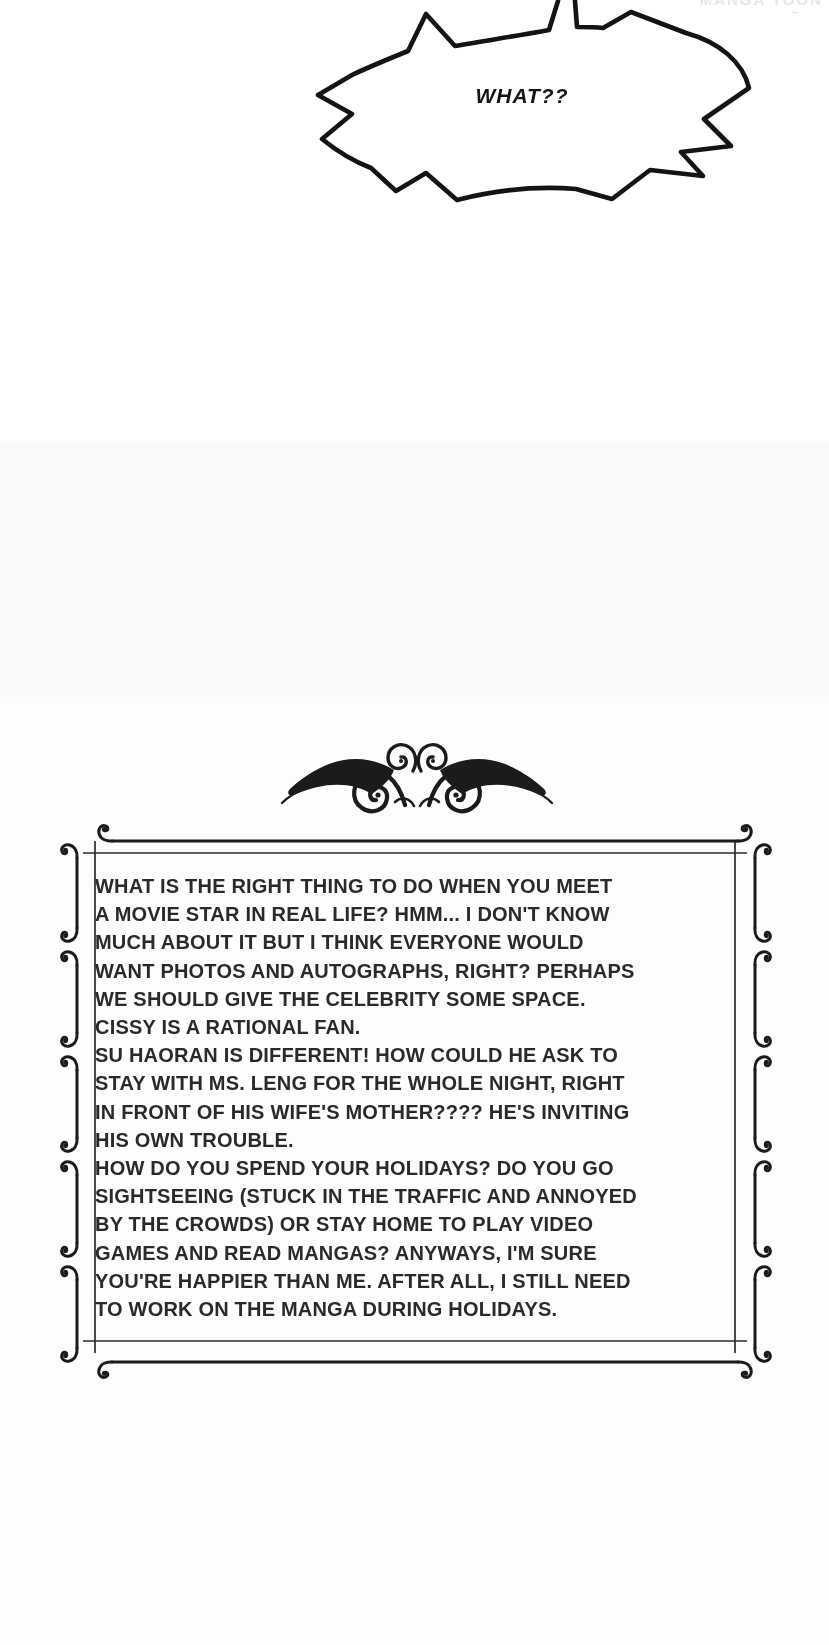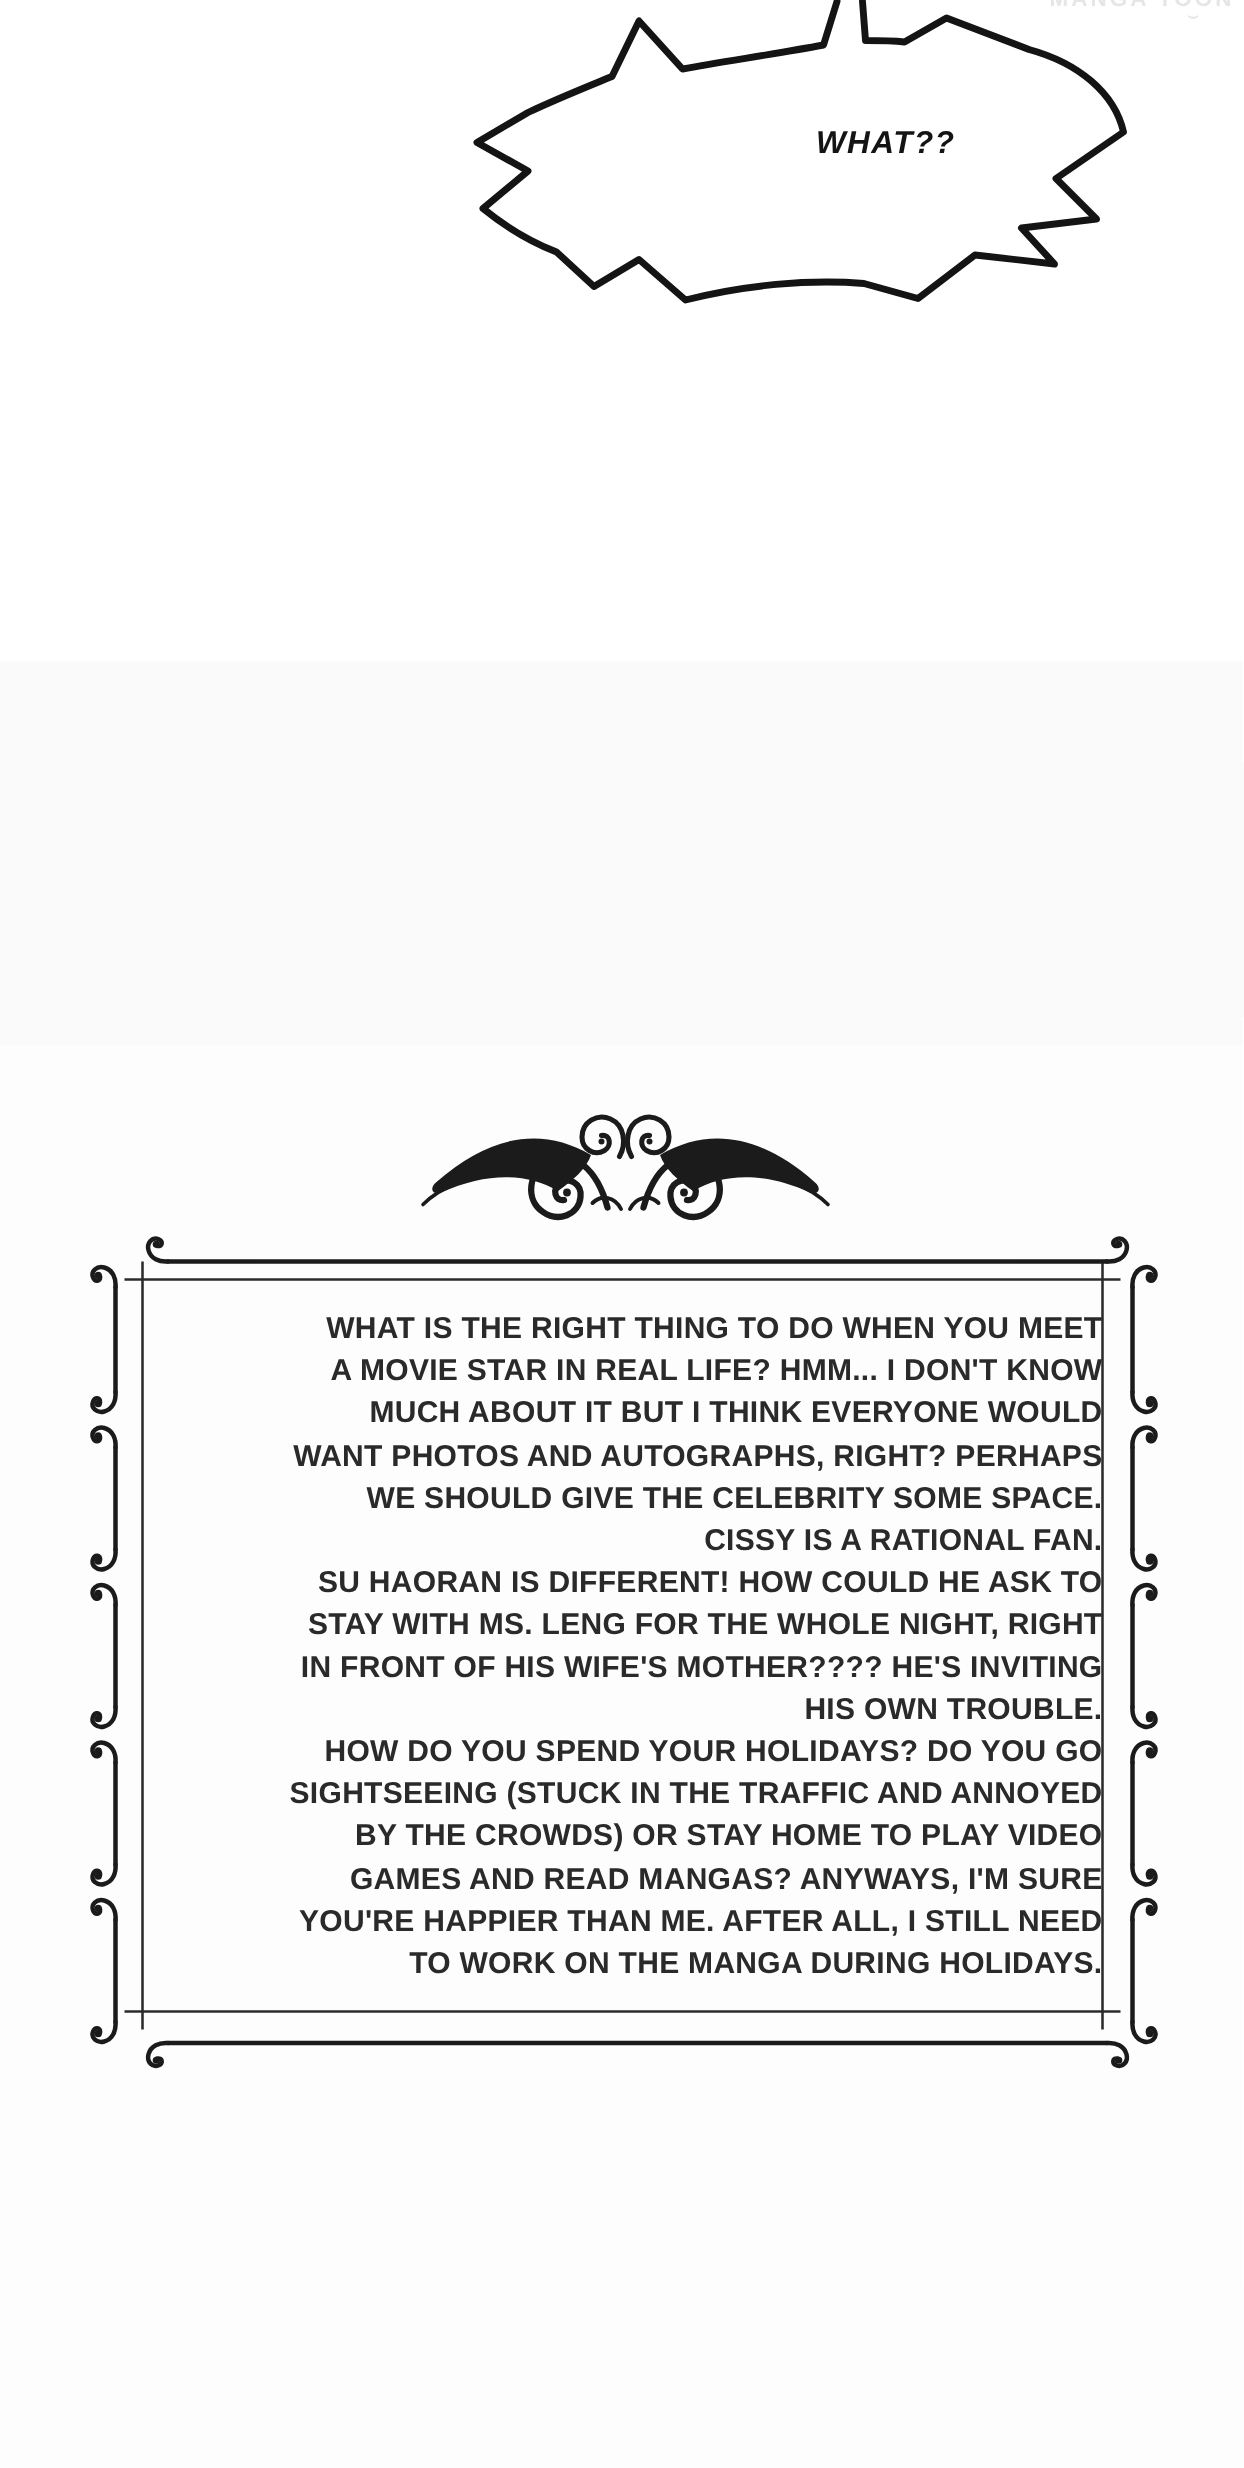--- a/index.html
+++ b/index.html
@@ -24,28 +24,28 @@
     text-align:right;line-height:1.1;
     user-select:none;
   }
   .watermark .smile{
     display:block;font-size:11px;letter-spacing:0;
     margin:-3px 24px 0 0;line-height:1;
   }
 
   .bubble-text{
     position:absolute;left:407px;top:84px;width:230px;
-    text-align:right;
+    text-align:center;
     font-size:21px;font-weight:700;font-style:italic;
     letter-spacing:1px;color:#141414;
   }
 
   .note-text{
     position:absolute;left:95px;top:872px;width:640px;
-    text-align:right;
+    text-align:left;
     font-size:20px;font-weight:700;line-height:28.2px;
     letter-spacing:0.2px;color:#2a2a2a;
     white-space:pre-line;
   }
 </style>
 </head>
 <body>
 
 <div class="page">
 

